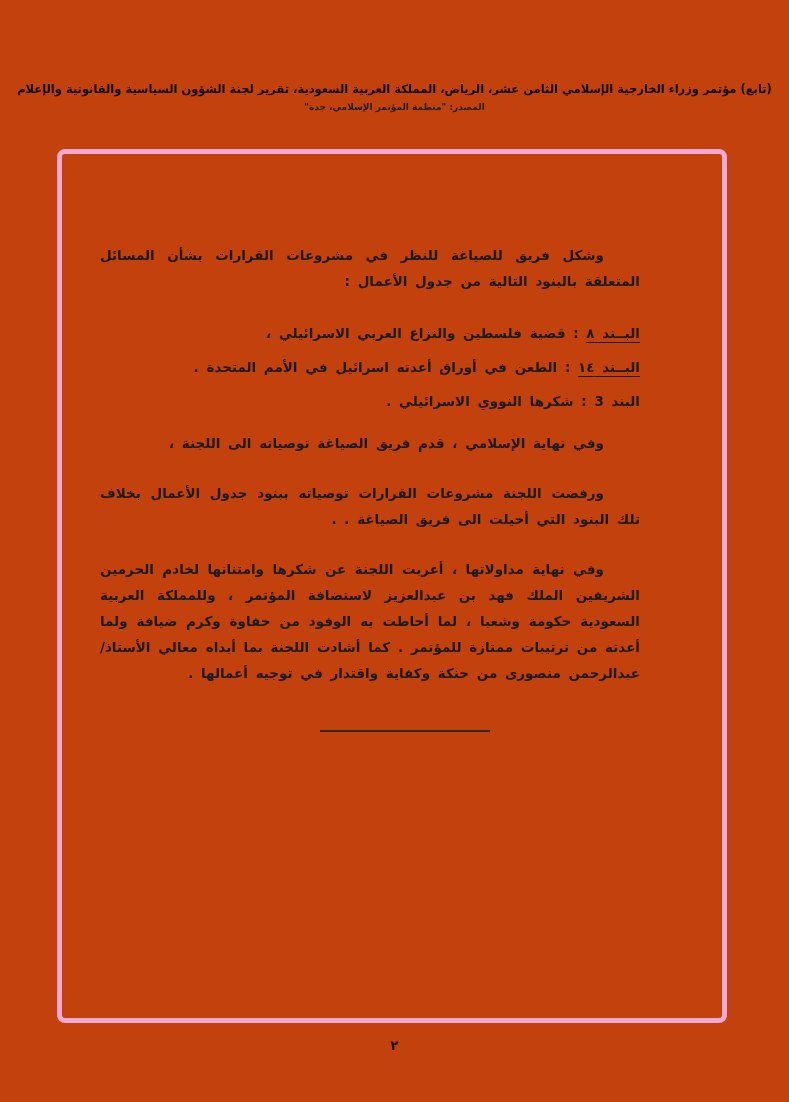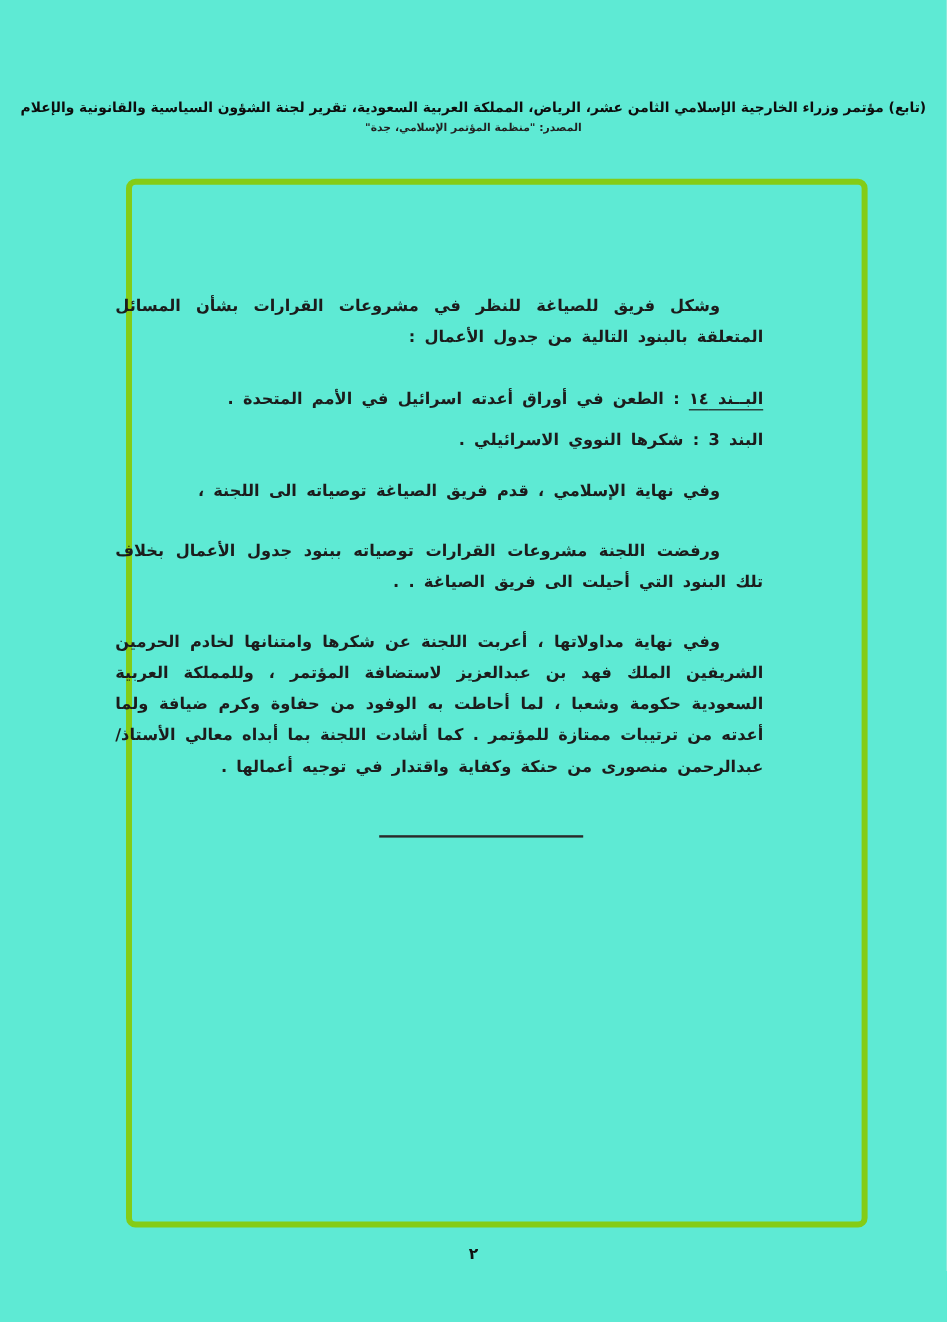--- a/index.html
+++ b/index.html
@@ -4,21 +4,21 @@
 <style>
   * { box-sizing: border-box; margin: 0; padding: 0; }
   html, body { background: #e8e8e8; }
   body { font-family: "DejaVu Sans", sans-serif; }
 
   .page {
     position: relative;
     width: 789px;
     height: 1102px;
     margin: 0 auto;
-    background: #5eead4;
+    background: #c2410c;
     overflow: hidden;
     color: #161616;
   }
 
   
   .header-citation {
     position: absolute;
     top: 82px;
     left: 0;
     width: 100%;
@@ -39,26 +39,25 @@
     font-size: 9px;
     font-weight: bold;
     color: #222;
   }
 
   
   .annotation-box {
     position: absolute;
     left: 57px;
     top: 149px;
-    width: 618px;
+    width: 670px;
     height: 874px;
-    border: 5px solid #84cc16;
+    border: 5px solid #f9a8d4;
     border-radius: 8px;
     background: transparent;
-    margin-left: 48px;
   }
 
   
   .doc-content {
     position: absolute;
     top: 88px;
     right: 82px;
     width: 540px;
     direction: rtl;
     text-align: justify;
@@ -102,20 +101,24 @@
 
   <div class="source-line">المصدر: "منظمة المؤتمر الإسلامي، جدة"</div>
 
   <div class="annotation-box">
     <div class="doc-content">
 
       <p class="para indent">وشكل فريق للصياغة للنظر في مشروعات القرارات   بشأن   المسائل المتعلقة بالبنود التالية من جدول الأعمال :</p>
 
       <div class="items">
         <p class="item">
+          <span class="num underline">البــند ٨</span>
+          <span>: قضية فلسطين والنزاع العربي الاسرائيلي ،</span>
+        </p>
+        <p class="item">
           <span class="num underline">البــند ١٤</span>
           <span>: الطعن في أوراق أعدته اسرائيل في الأمم المتحدة .</span>
         </p>
         <p class="item">
           <span class="num">البند 3</span>
           <span>: شكرها النووي الاسرائيلي .</span>
         </p>
       </div>
 
       <p class="para indent">وفي نهاية الإسلامي ، قدم فريق الصياغة توصياته الى اللجنة ،</p>

